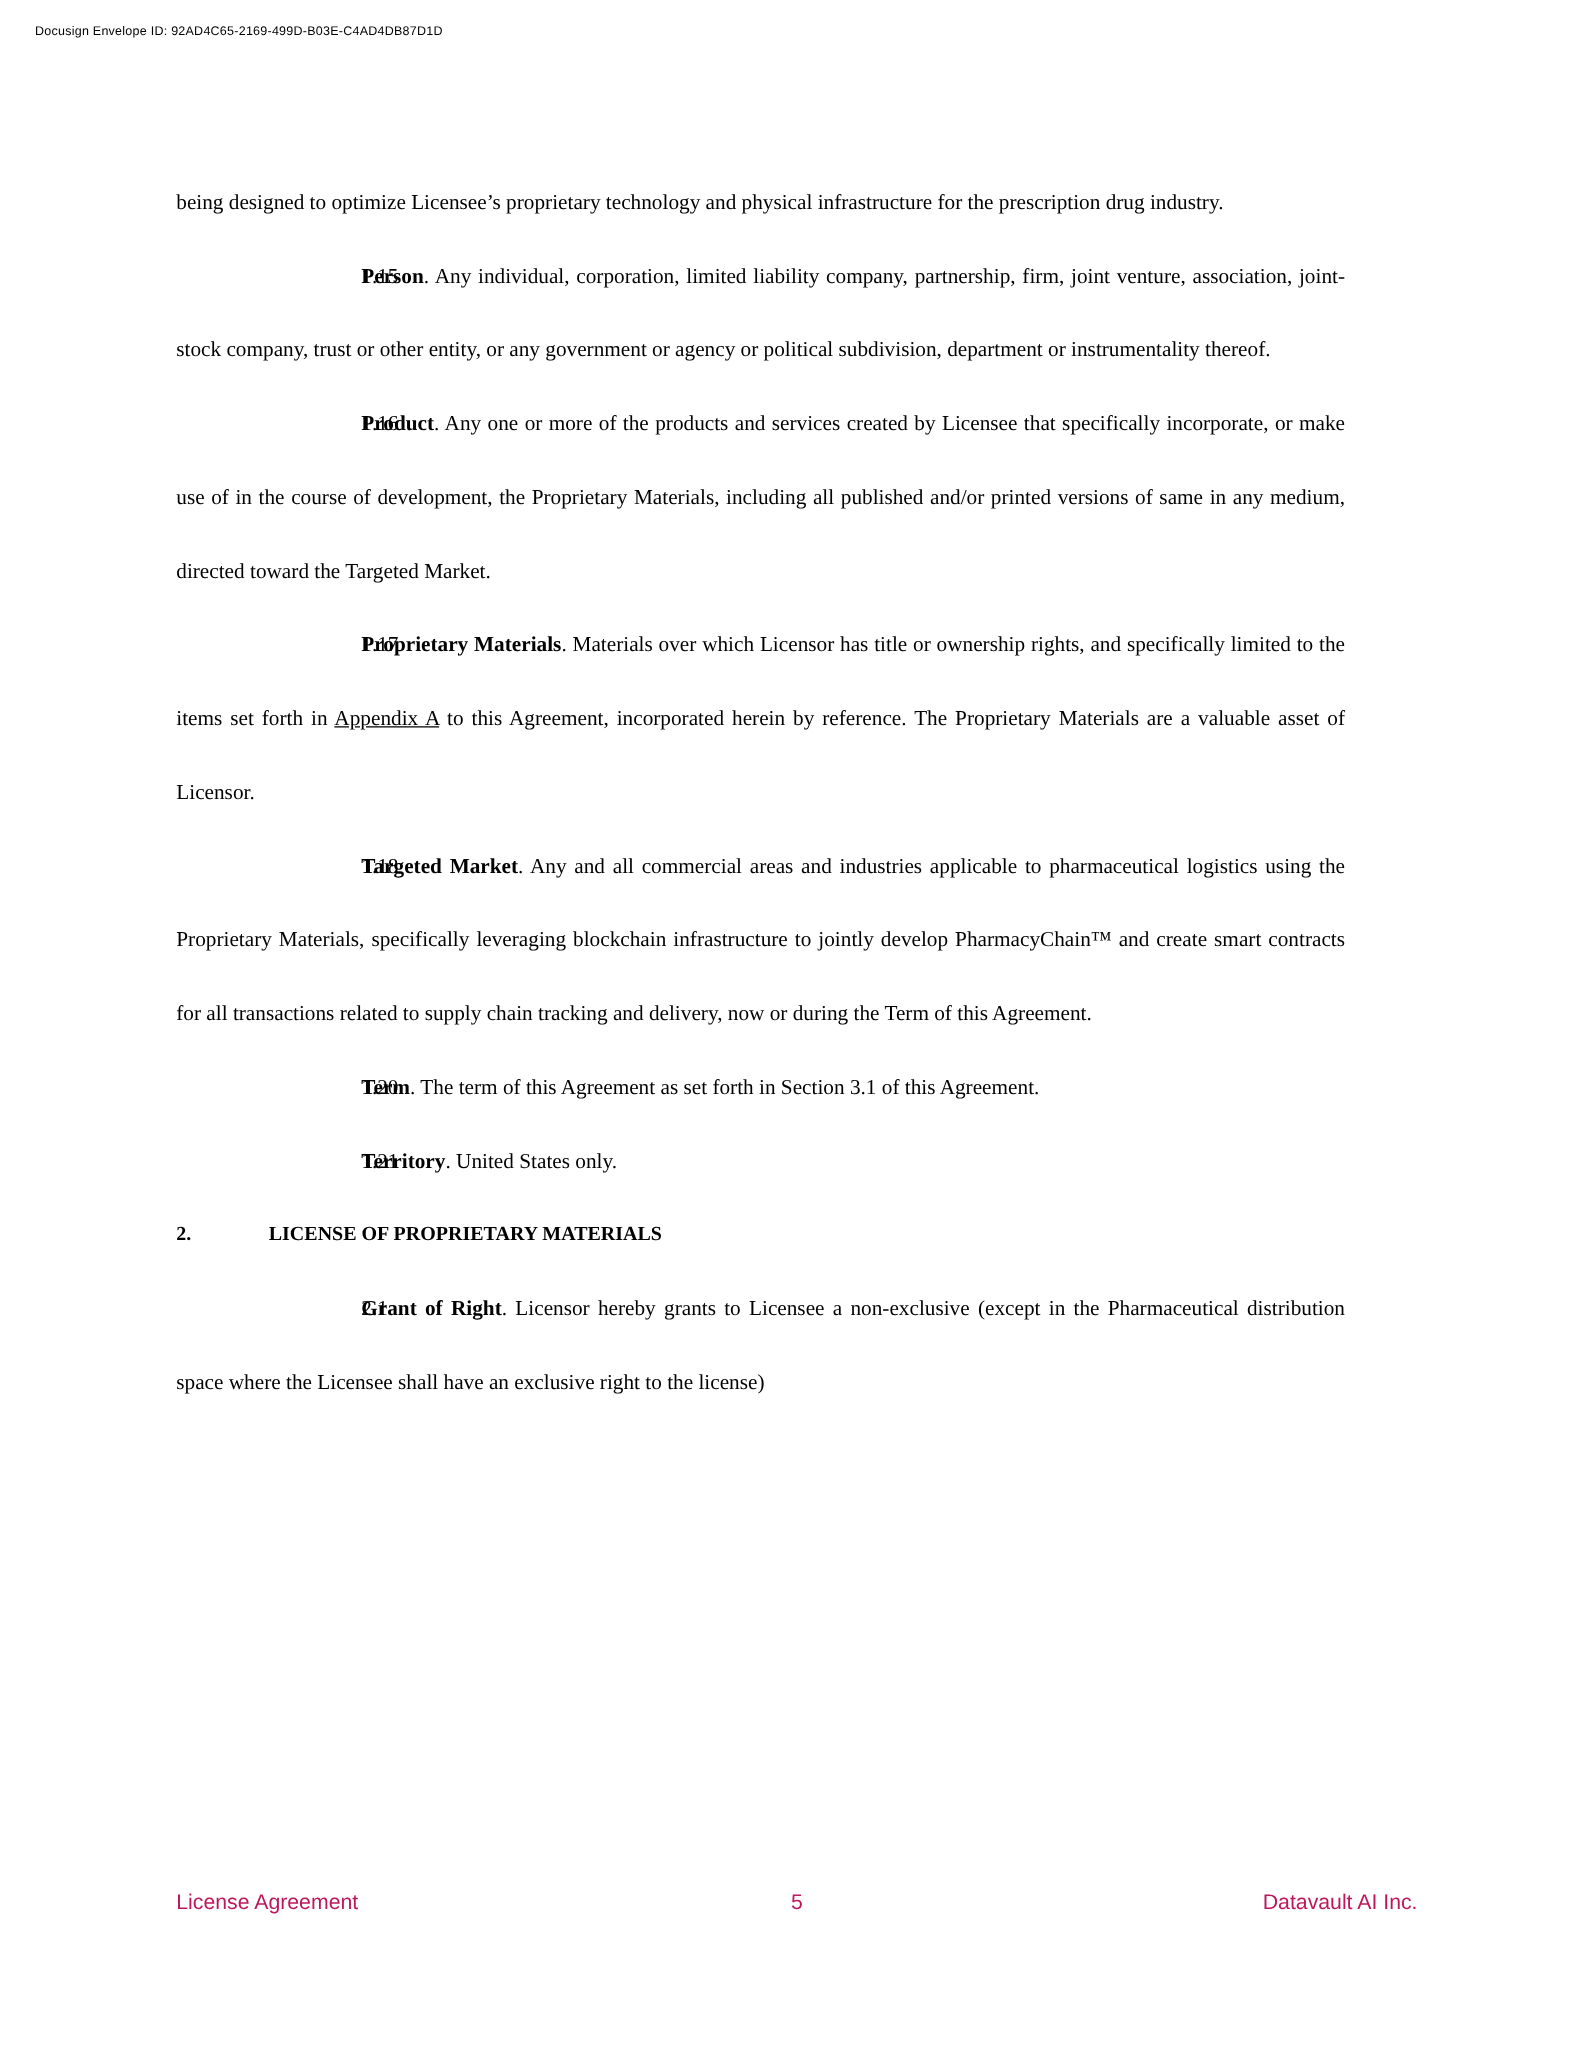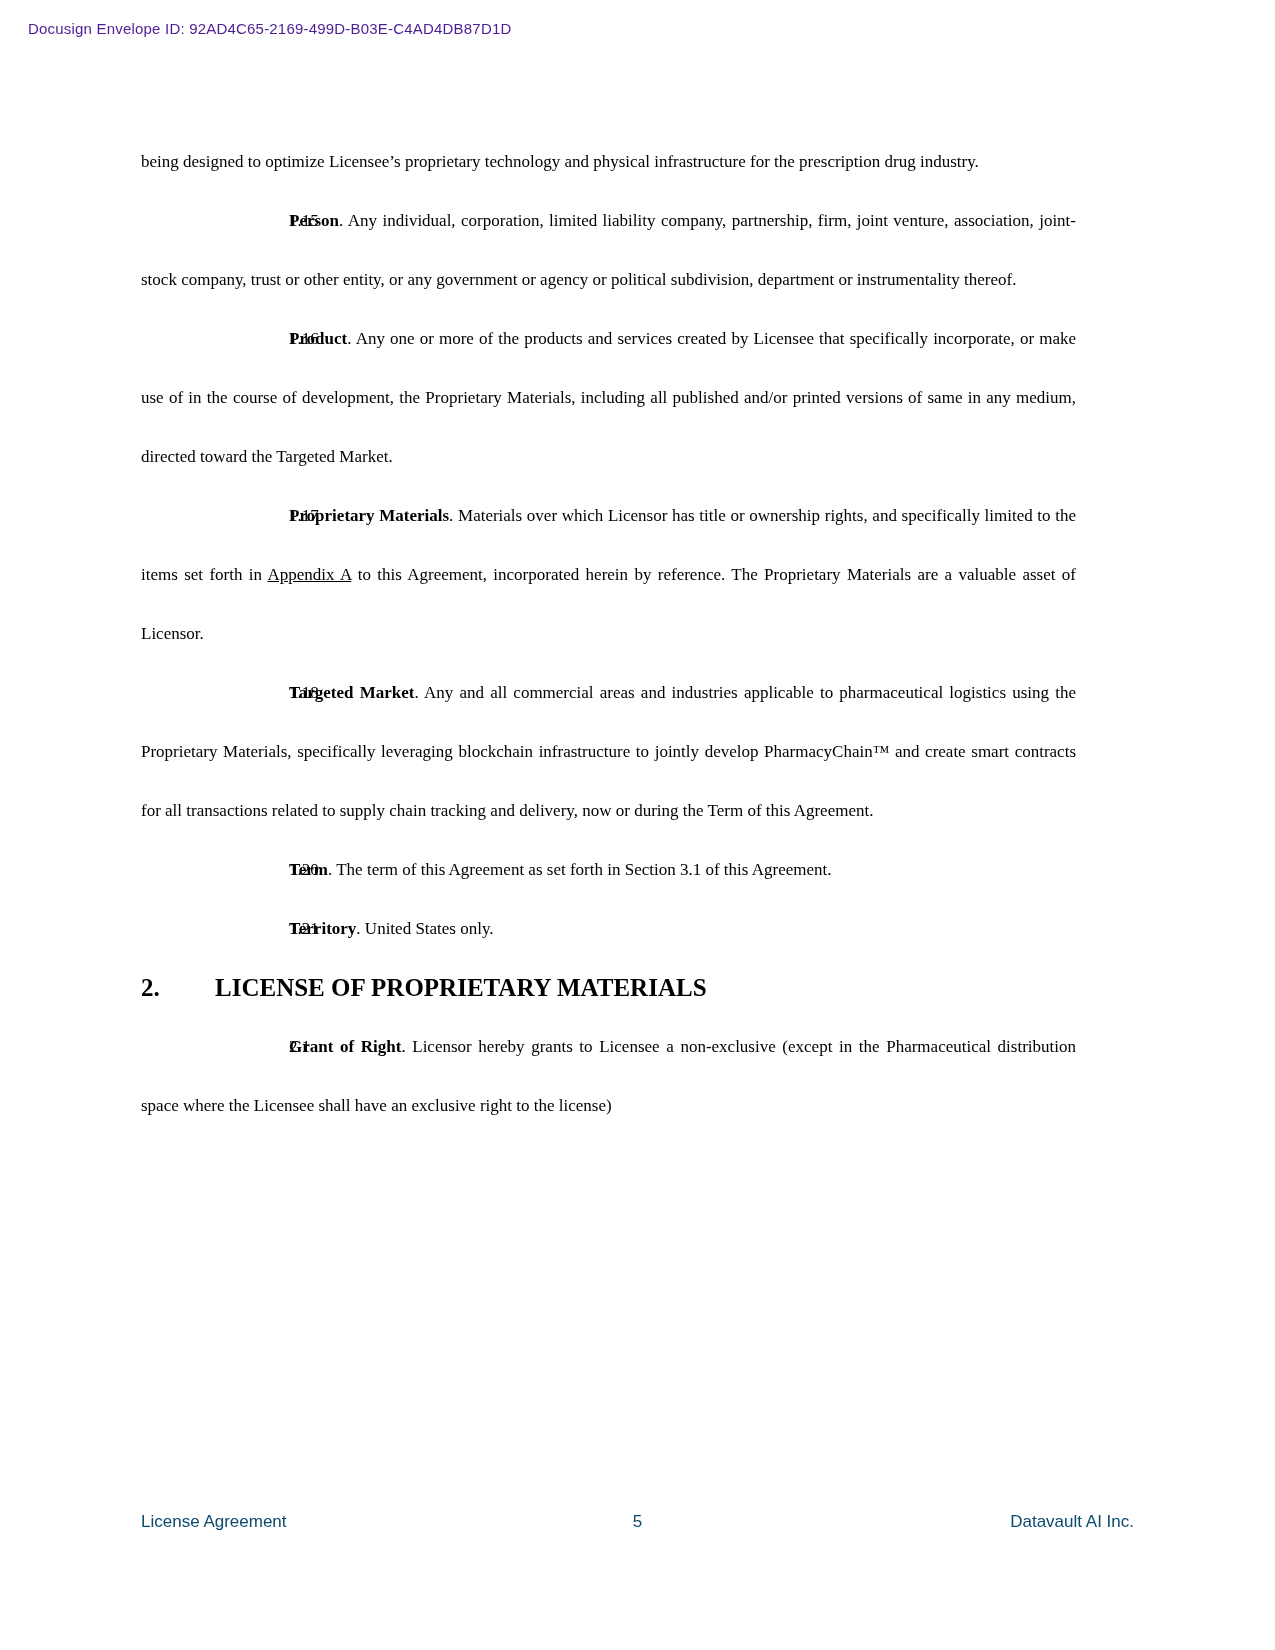--- a/index.html
+++ b/index.html
@@ -14,23 +14,23 @@
     background: #ffffff;
     font-family: "Liberation Serif", serif;
     color: #000000;
     overflow: hidden;
   }
   .envelope-id {
     position: absolute;
     top: 20px;
     left: 28px;
     font-family: "Liberation Sans", sans-serif;
-    font-size: 15px;
+    font-size: 10px;
     letter-spacing: 0.2px;
-    color: #4c1d95;
+    color: #000000;
     white-space: nowrap;
   }
   .body-area {
     position: absolute;
     top: 132px;
     left: 141px;
     width: 935px;
   }
   p.para {
     margin: 0 0 0 0;
@@ -55,37 +55,37 @@
     font-weight: bold;
   }
   .ul {
     text-decoration: underline;
   }
   .bu {
     font-weight: bold;
   }
   .section-head {
     margin: 0;
-    font-size: 25px;
+    font-size: 16px;
     line-height: 59px;
     font-weight: bold;
     text-align: left;
   }
   .section-head .snum {
     display: inline-block;
     width: 74px;
   }
   .footer {
     position: absolute;
     left: 141px;
     right: 141px;
     bottom: 118px;
     font-family: "Liberation Sans", sans-serif;
     font-size: 17px;
-    color: #0c4a6e;
+    color: #be185d;
     display: flex;
     justify-content: space-between;
     align-items: baseline;
   }
   .footer .center {
     position: absolute;
     left: 0;
     right: 0;
     text-align: center;
   }

